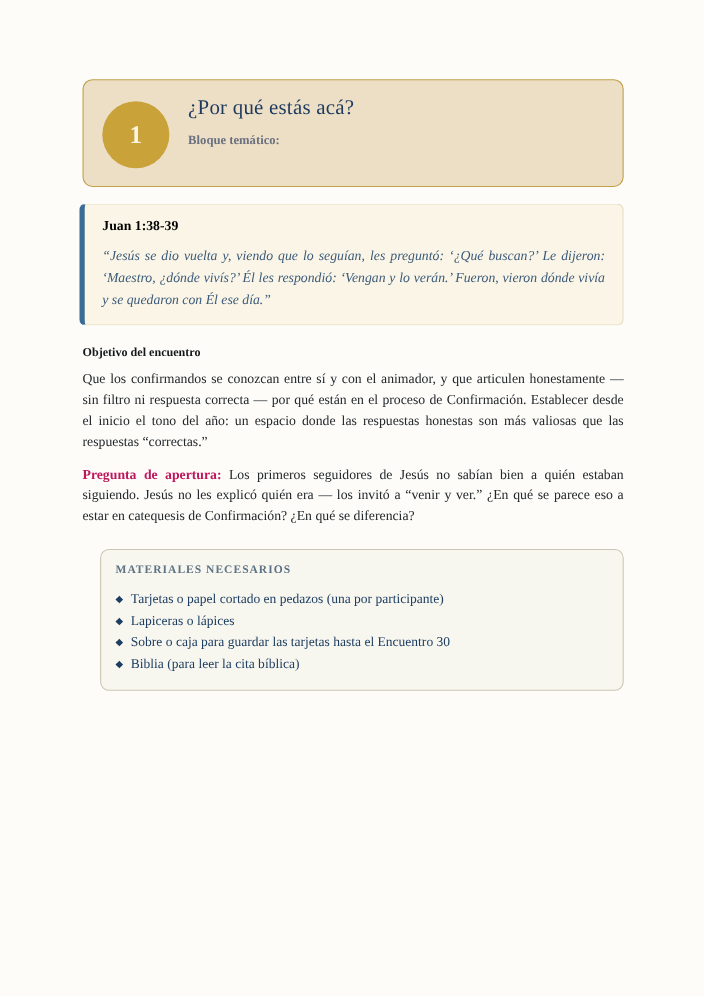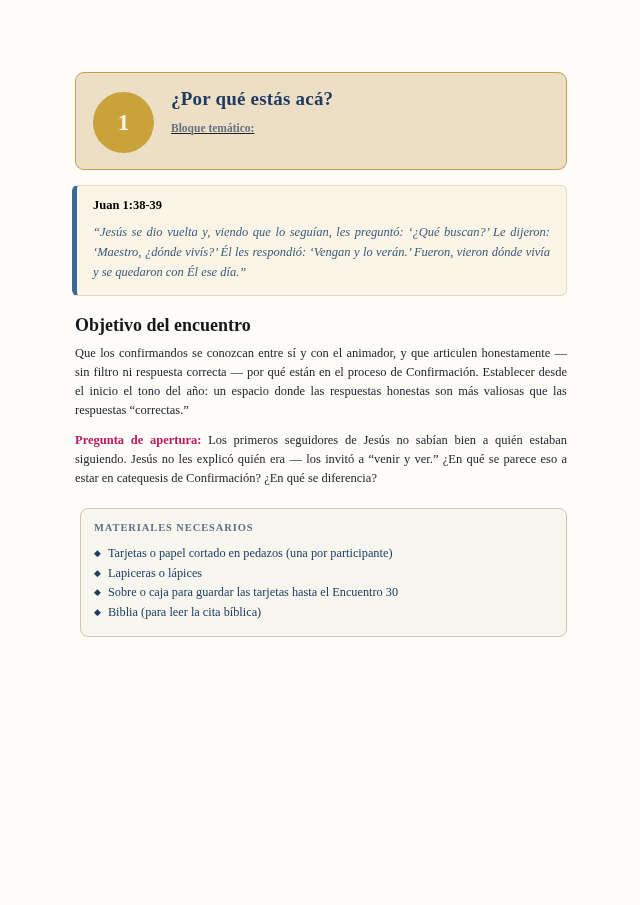--- a/index.html
+++ b/index.html
@@ -23,21 +23,21 @@
     padding:15px 18px 13px 95px;
   }
   .lesson-number {
     position:absolute; left:17px; top:19px;
     width:61px; height:61px; border-radius:50%;
     background:#c9a23a;
     display:flex; align-items:center; justify-content:center;
     color:#faf4e2; font-size:23px; font-weight:bold;
   }
   .lesson-title {
-    color:#1e3a5e; font-size:19px; font-weight:bold;
+    color:#1e3a5e; font-size:19px; font-weight:normal;
     letter-spacing:0.2px; margin-bottom:12px;
   }
   .meta-row { display:flex; font-size:11.5px; margin-bottom:9px; }
   .meta-pair { display:flex; }
   .meta-pair.first { width:185px; }
   .meta-label { font-weight:bold; color:#6a7080; margin-right:8px; }
   .meta-value { color:#1f3a5c; }
 
   
   .scripture-box {
@@ -51,31 +51,31 @@
   .scripture-ref {
     color:#000000; font-weight:bold; font-size:12.5px; margin-bottom:9px;
   }
   .scripture-quote {
     color:#3b5a7a; font-style:italic; font-size:12.5px;
     line-height:1.6; text-align:justify;
   }
 
   
   .section-heading {
-    margin-top:19px; font-size:18px; font-weight:bold; color:#15181b;
+    margin-top:19px; font-size:11px; font-weight:bold; color:#15181b;
   }
   .body-para {
     margin-top:8px; font-size:12.5px; line-height:1.52;
     text-align:justify; color:#22272b;
   }
   .lead-bold { font-weight:bold; color:#be185d; }
 
   
   .materials-box {
-    margin-top:20px; margin-left:5px;
+    margin-top:20px; margin-left:16px;
     background:#f8f7ef;
     border:1px solid #cbc6b5;
     border-radius:8px;
     padding:13px 16px 13px 13px;
   }
   .materials-heading {
     color:#5d7285; font-weight:bold; font-size:10.5px;
     letter-spacing:0.9px; margin-bottom:11px;
   }
   .materials-list { list-style:none; }
@@ -91,21 +91,21 @@
 </head>
 <body>
 
 <div class="page">
 
   <div class="header-card">
     <div class="lesson-number">
       <span>1</span>
     </div>
     <div class="lesson-title">¿Por qué estás acá?</div>
-    <div class="meta-row" style="margin-bottom:0;text-decoration:underline;">
+    <div class="meta-row" style="margin-bottom:0;">
       <div class="meta-pair">
         <span class="meta-label">Bloque temático:</span>
       </div>
     </div>
   </div>
 
   <div class="scripture-box">
     <div class="scripture-ref">Juan 1:38-39</div>
     <div class="scripture-quote">“Jesús se dio vuelta y, viendo que lo seguían, les preguntó: ‘¿Qué buscan?’ Le dijeron: ‘Maestro, ¿dónde vivís?’ Él les respondió: ‘Vengan y lo verán.’ Fueron, vieron dónde vivía y se quedaron con Él ese día.”</div>
   </div>

